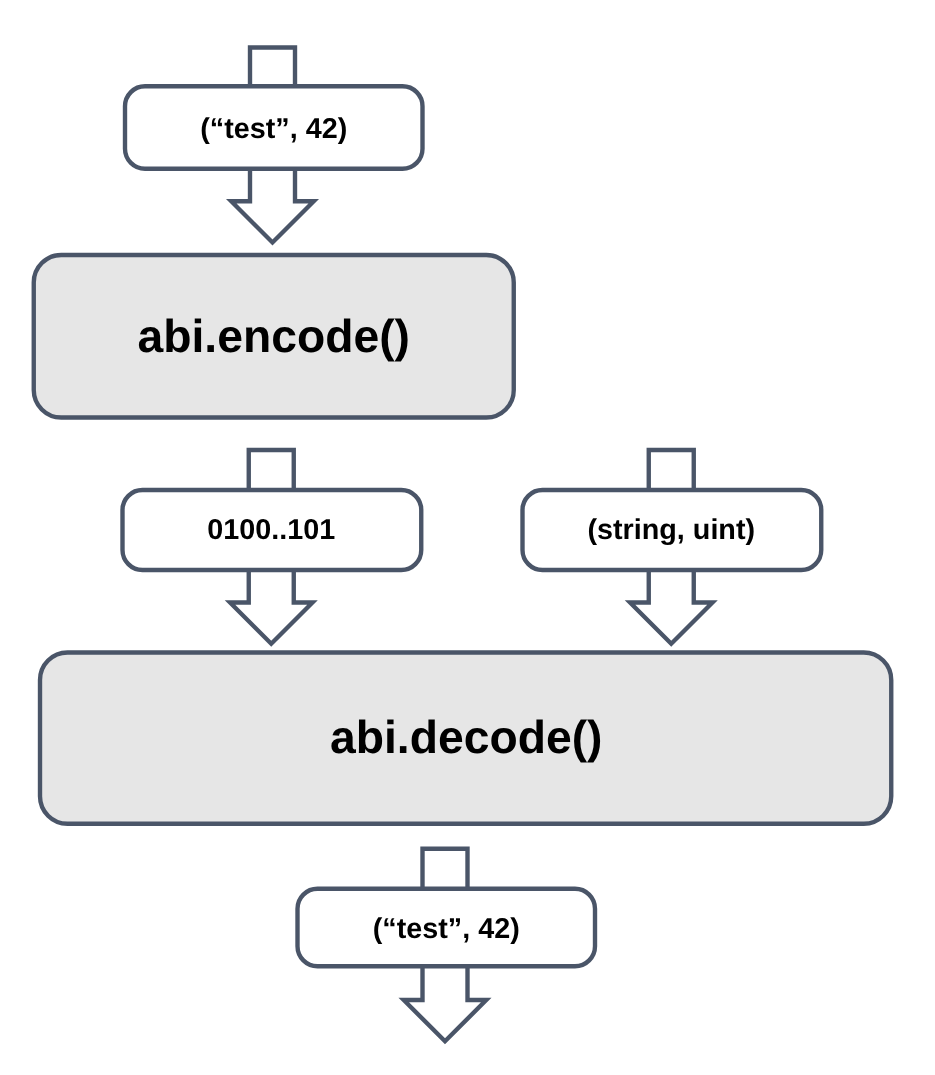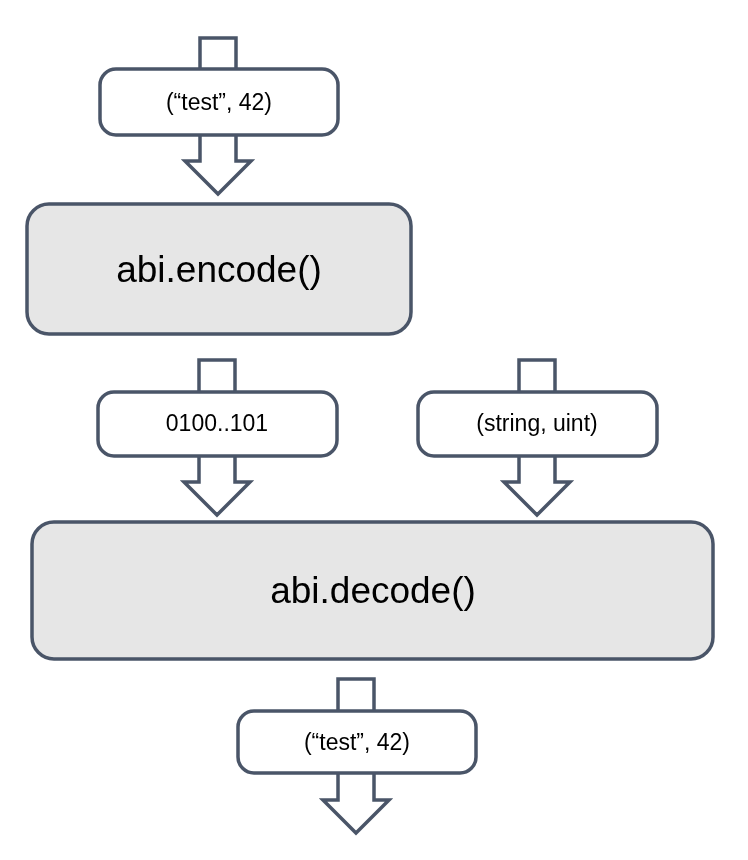--- a/index.html
+++ b/index.html
@@ -9,20 +9,21 @@
   }
   body {
     font-family: "Liberation Sans", sans-serif;
   }
   #canvas {
     position: relative;
     width: 748px;
     height: 860px;
     background: #ffffff;
     overflow: hidden;
+    font-weight: bold;
   }
   #diagram-svg {
     position: absolute;
     left: 0;
     top: 0;
     width: 748px;
     height: 860px;
   }
   .node-label {
     font-family: "Liberation Sans", sans-serif;

